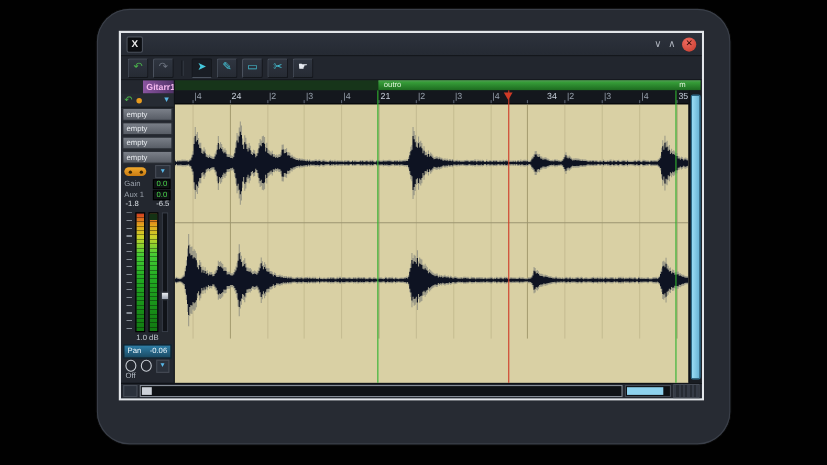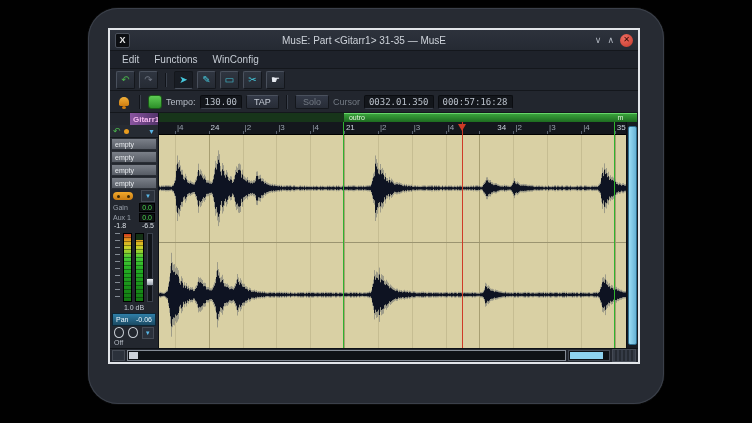--- a/index.html
+++ b/index.html
@@ -110,58 +110,39 @@
 </style>
 </head>
 <body>
 
 <div class="stage">
   <div class="device">
     <div class="window">
 
       <div class="titlebar">
         <div class="app-icon">X</div>
-        <div class="title">MusE: Part &lt;Gitarr1&gt; 31-35 — MusE</div>
         <div class="win-controls">
           <span class="wc">∨</span>
           <span class="wc">∧</span>
           <span class="wc close">✕</span>
         </div>
       </div>
 
-      <div class="menubar">
-        <span class="menu-item">Edit</span>
-        <span class="menu-item">Functions</span>
-        <span class="menu-item">WinConfig</span>
-      </div>
 
       <div class="toolbar" id="edit-toolbar">
           <span class="tool" style="color: rgb(74, 179, 75);">↶</span>
           <span class="tool" style="color: rgb(109, 116, 128);">↷</span>
           <span class="sep"></span>
           <span class="tool pressed" style="color: rgb(69, 200, 220);">➤</span>
           <span class="tool" style="color: rgb(69, 200, 220);">✎</span>
           <span class="tool" style="color: rgb(69, 200, 220);">▭</span>
           <span class="tool" style="color: rgb(69, 200, 220);">✂</span>
           <span class="tool" style="color: rgb(230, 234, 240);">☛</span>
         </div>
 
-      <div class="toolbar">
-        <span class="bell"></span>
-        <span class="sep"></span>
-        <span class="led"></span>
-        <span class="lbl">Tempo:</span>
-        <span class="field">130.00</span>
-        <span class="btn">TAP</span>
-        <span class="sep"></span>
-        <span class="btn dim">Solo</span>
-        <span class="lbl dim">Cursor</span>
-        <span class="field">0032.01.350</span>
-        <span class="field">000:57:16:28</span>
-      </div>
 
       <div class="main">
 
         <div class="track-panel">
           <div class="part-header">Gitarr1</div>
           <div class="panel-icons">
             <span class="pi-undo">↶</span>
             <span class="pi-dot"></span>
             <span class="pi-dd">▼</span>
           </div>

